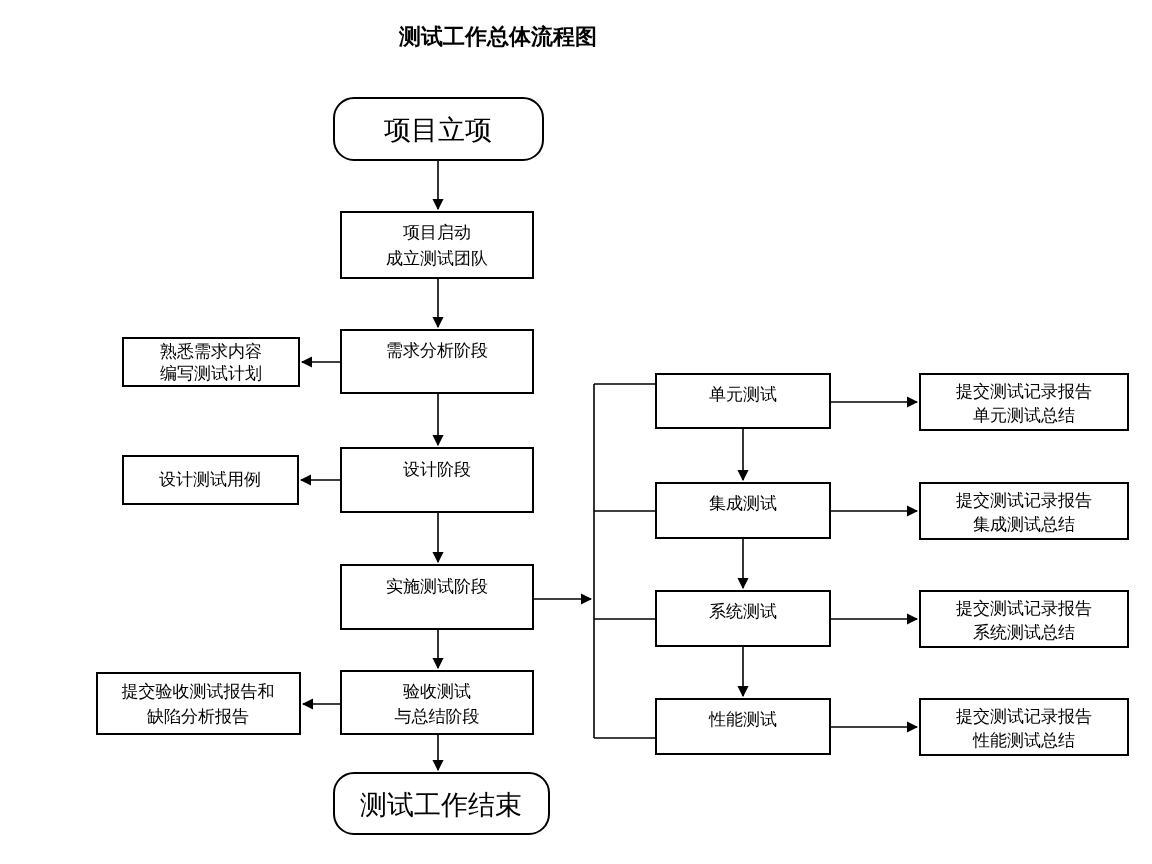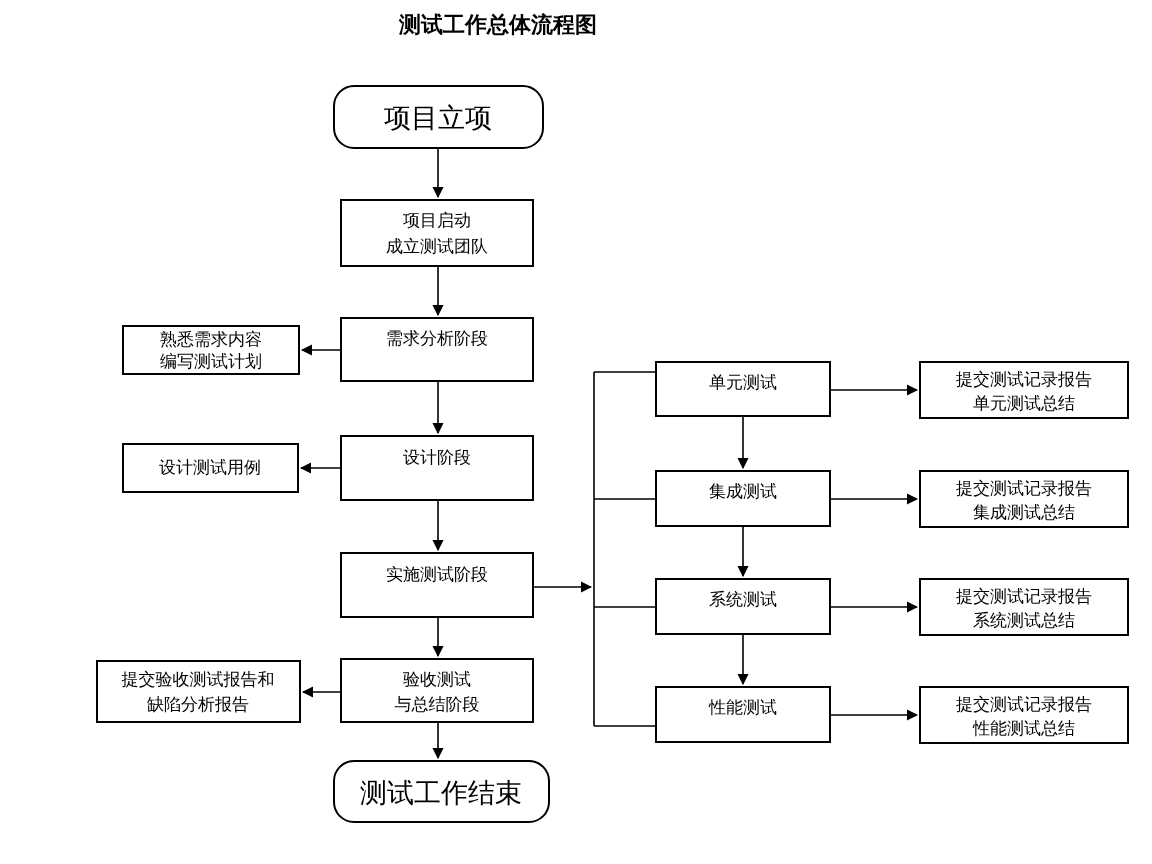--- a/index.html
+++ b/index.html
@@ -11,21 +11,21 @@
   body {
     width: 1152px;
     height: 864px;
     font-family: "Liberation Serif", "DejaVu Serif", serif;
     color: #000000;
     overflow: hidden;
     position: relative;
   }
   #diagram-root {
     position: absolute;
-    left: 0; top: 4px;
+    left: 0; top: 16px;
     width: 1152px;
     height: 660px;
   }
   .title-text {
     font-family: "Liberation Sans", "DejaVu Sans", sans-serif;
     font-weight: bold;
     font-size: 22px;
   }
   .node-label {
     font-family: "Liberation Serif", "DejaVu Serif", serif;

